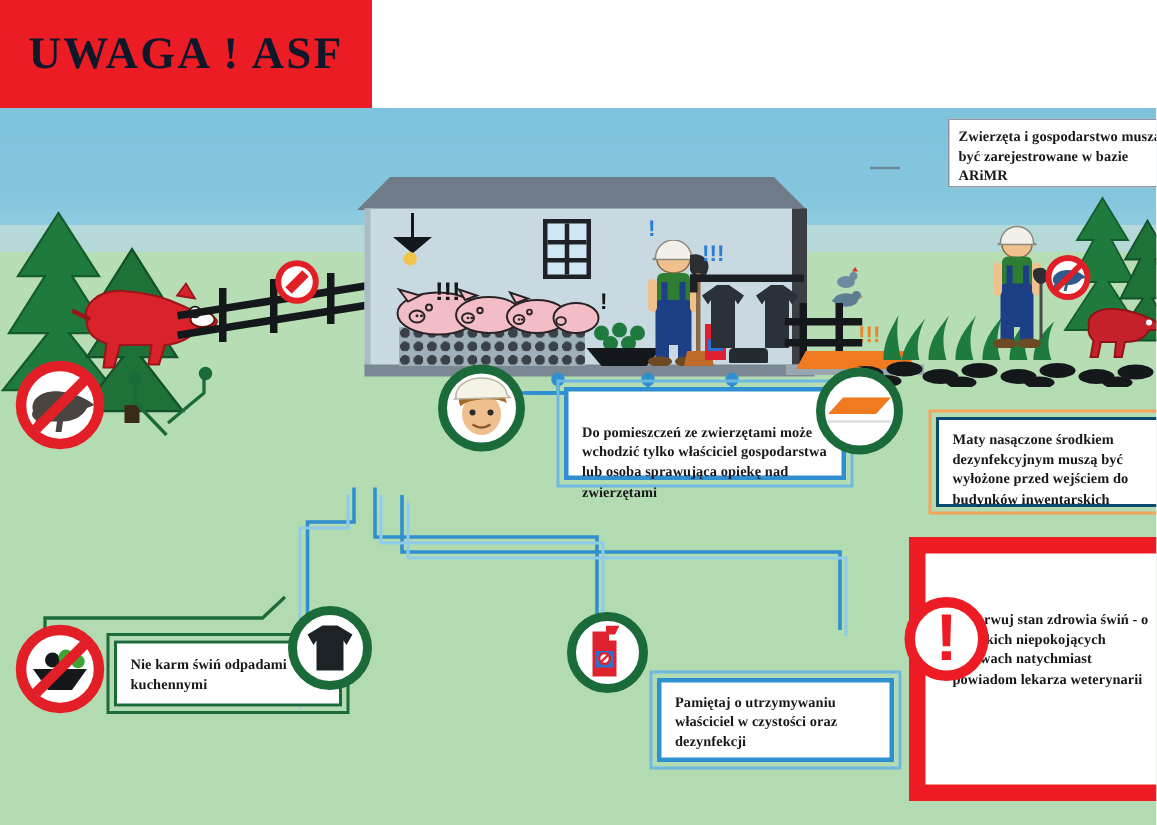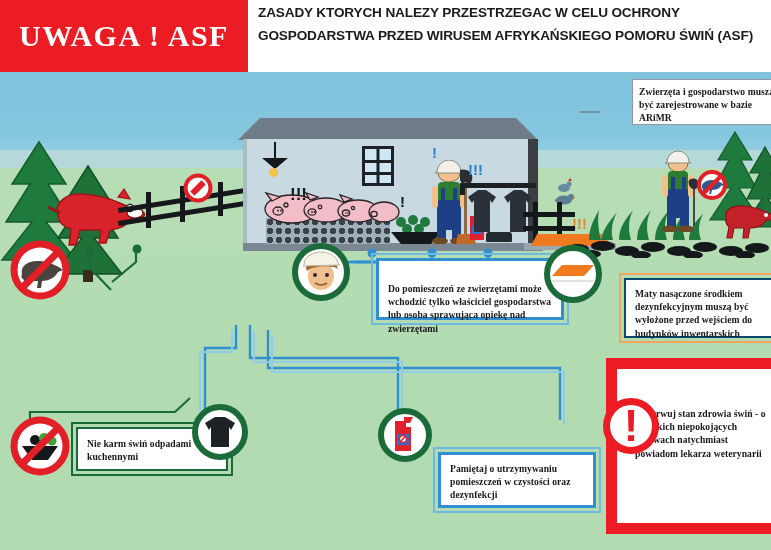--- a/index.html
+++ b/index.html
@@ -24,21 +24,21 @@
     z-index: 40;
   }
   .header-badge {
     position: absolute; left: 0; top: 0;
     width: 248px; height: 72px;
     background: #ec1c24;
     display: flex; align-items: center; justify-content: center;
   }
   .header-badge span {
     font-family: "Liberation Serif", serif;
-    color: #ffffff;
+    color: #0f172a;
     font-size: 30px;
     font-weight: bold;
     letter-spacing: 1.5px;
     white-space: nowrap;
   }
   .header-title {
     position: absolute; left: 258px; top: 2px;
     width: 510px;
     color: #1a1a1a;
     font-family: "Liberation Sans", sans-serif;
@@ -584,21 +584,20 @@
 
     <g fill="none" stroke="#6E8795" stroke-width="1.6">
       <path d="M600,112 L580,112"></path>
     </g>
   </svg>
 
   <div class="header">
     <div class="header-badge">
       <span>UWAGA ! ASF</span>
     </div>
-    <div class="header-title">ZASADY KTORYCH NALEZY PRZESTRZEGAC W CELU OCHRONY GOSPODARSTWA PRZED WIRUSEM AFRYKAŃSKIEGO POMORU ŚWIŃ (ASF)</div>
   </div>
 
   <div class="callout cb-plain" style="left:604px; top:79px; width:160px; height:46px; padding:5px 6px;">
     <div class="txt">Zwierzęta i gospodarstwo muszą być zarejestrowane w bazie ARiMR</div>
   </div>
 
   <div class="prohib" style="left:8px; top:238px;">
     <svg width="64" height="64" viewBox="0 0 64 64">
       <circle cx="32" cy="32" r="26" fill="#ffffff" stroke="#E21F26" stroke-width="7"></circle>
       <path d="M14,36 C12,28 20,22 32,23 C42,24 50,28 55,32 L50,34
@@ -673,21 +672,21 @@
 
   <div class="bubble" style="left:378px; top:408px; width:54px; height:54px;">
     <svg width="32" height="36" viewBox="0 0 32 36">
       <path d="M6,4 L15,4 L15,0 L24,0 L21,6 L17,6 L17,10 L22,10 L22,34 L6,34 Z" fill="#E0222E"></path>
       <rect x="8" y="17" width="12" height="11" fill="#2F6FD0"></rect>
       <circle cx="14" cy="22" r="3.6" fill="#ffffff" stroke="#E0222E" stroke-width="1.6"></circle>
       <line x1="11.5" y1="24.5" x2="16.5" y2="19.5" stroke="#E0222E" stroke-width="1.6"></line>
     </svg>
   </div>
   <div class="callout cb-blue" style="left:410px; top:452px; width:158px; height:56px; padding:7px 9px;">
-    <div class="txt">Pamiętaj o utrzymywaniu pomieszczeń w czystości oraz dezynfekcji</div>
+    <div class="txt">Pamiętaj o utrzymywaniu właściciel w czystości oraz dezynfekcji</div>
   </div>
 
   <div class="callout cb-red-big" style="left:578px; top:358px; width:184px; height:176px;">
     <div class="txt" style="padding:38px 8px 0 18px;">Obserwuj stan zdrowia świń - o wszelkich niepokojących objawach natychmiast powiadom lekarza weterynarii</div>
   </div>
   <div class="bubble-red" style="left:610px; top:398px; width:56px; height:56px; left:603px;">
     <span class="bang">!</span>
   </div>
 
 </div>

